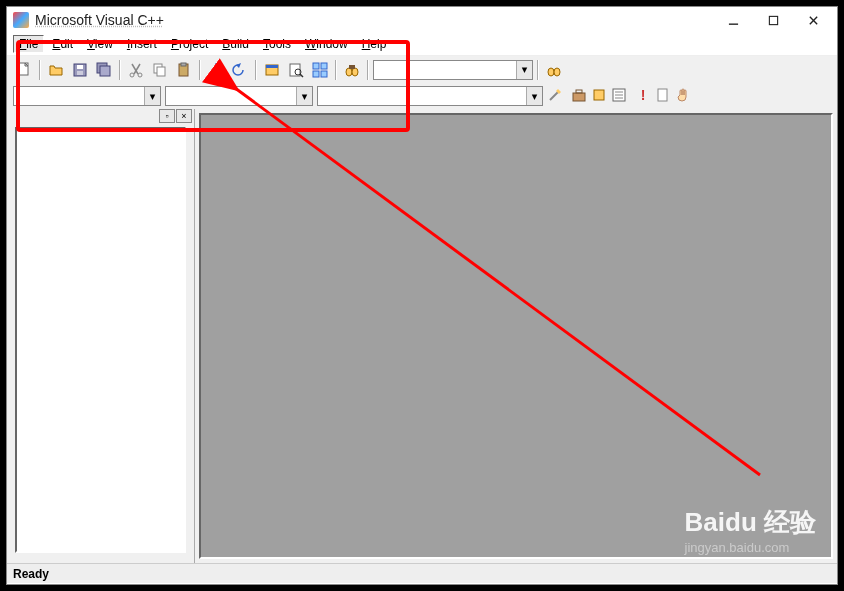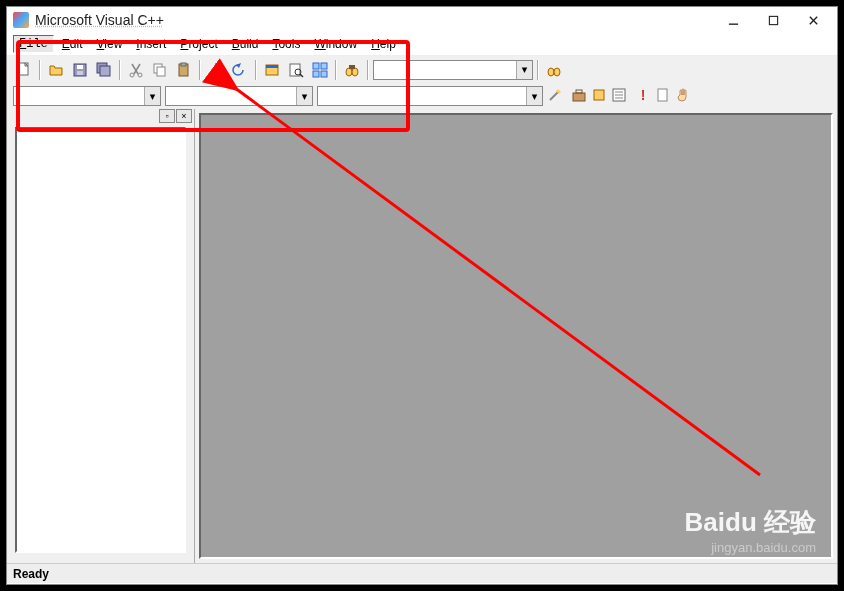--- a/index.html
+++ b/index.html
@@ -55,21 +55,20 @@
 }
 .menubar .menu-item {
   padding: 2px 6px;
 }
 .menubar .menu-item:first-child {
   border: 1px solid #666;
   border-right-color: #fff;
   border-bottom-color: #fff;
   background: #e8e8e8;
   padding: 1px 5px;
-  font-family: Liberation Mono, monospace;
 }
 .menu-item .u { text-decoration: underline; }
 .toolbar {
   display: flex;
   align-items: center;
   height: 28px;
   padding: 2px 6px;
   gap: 2px;
   background: #f0f0f0;
   border-top: 1px solid #eee;
@@ -165,21 +164,20 @@
 }
 .red-arrow {
   position: absolute;
   pointer-events: none;
 }
 .watermark {
   position: absolute;
   right: 28px; bottom: 36px;
   color: #fff;
   font-family: Arial, sans-serif;
-  text-align: right;
   opacity: 0.9;
 }
 .watermark .wm-main { font-size: 26px; font-weight: bold; }
 .watermark .wm-sub { font-size: 13px; color: #d0d0d0; }
 svg.icon { width: 16px; height: 16px; }
 </style>
 </head>
 <body>
 
 <div class="outer-frame">

